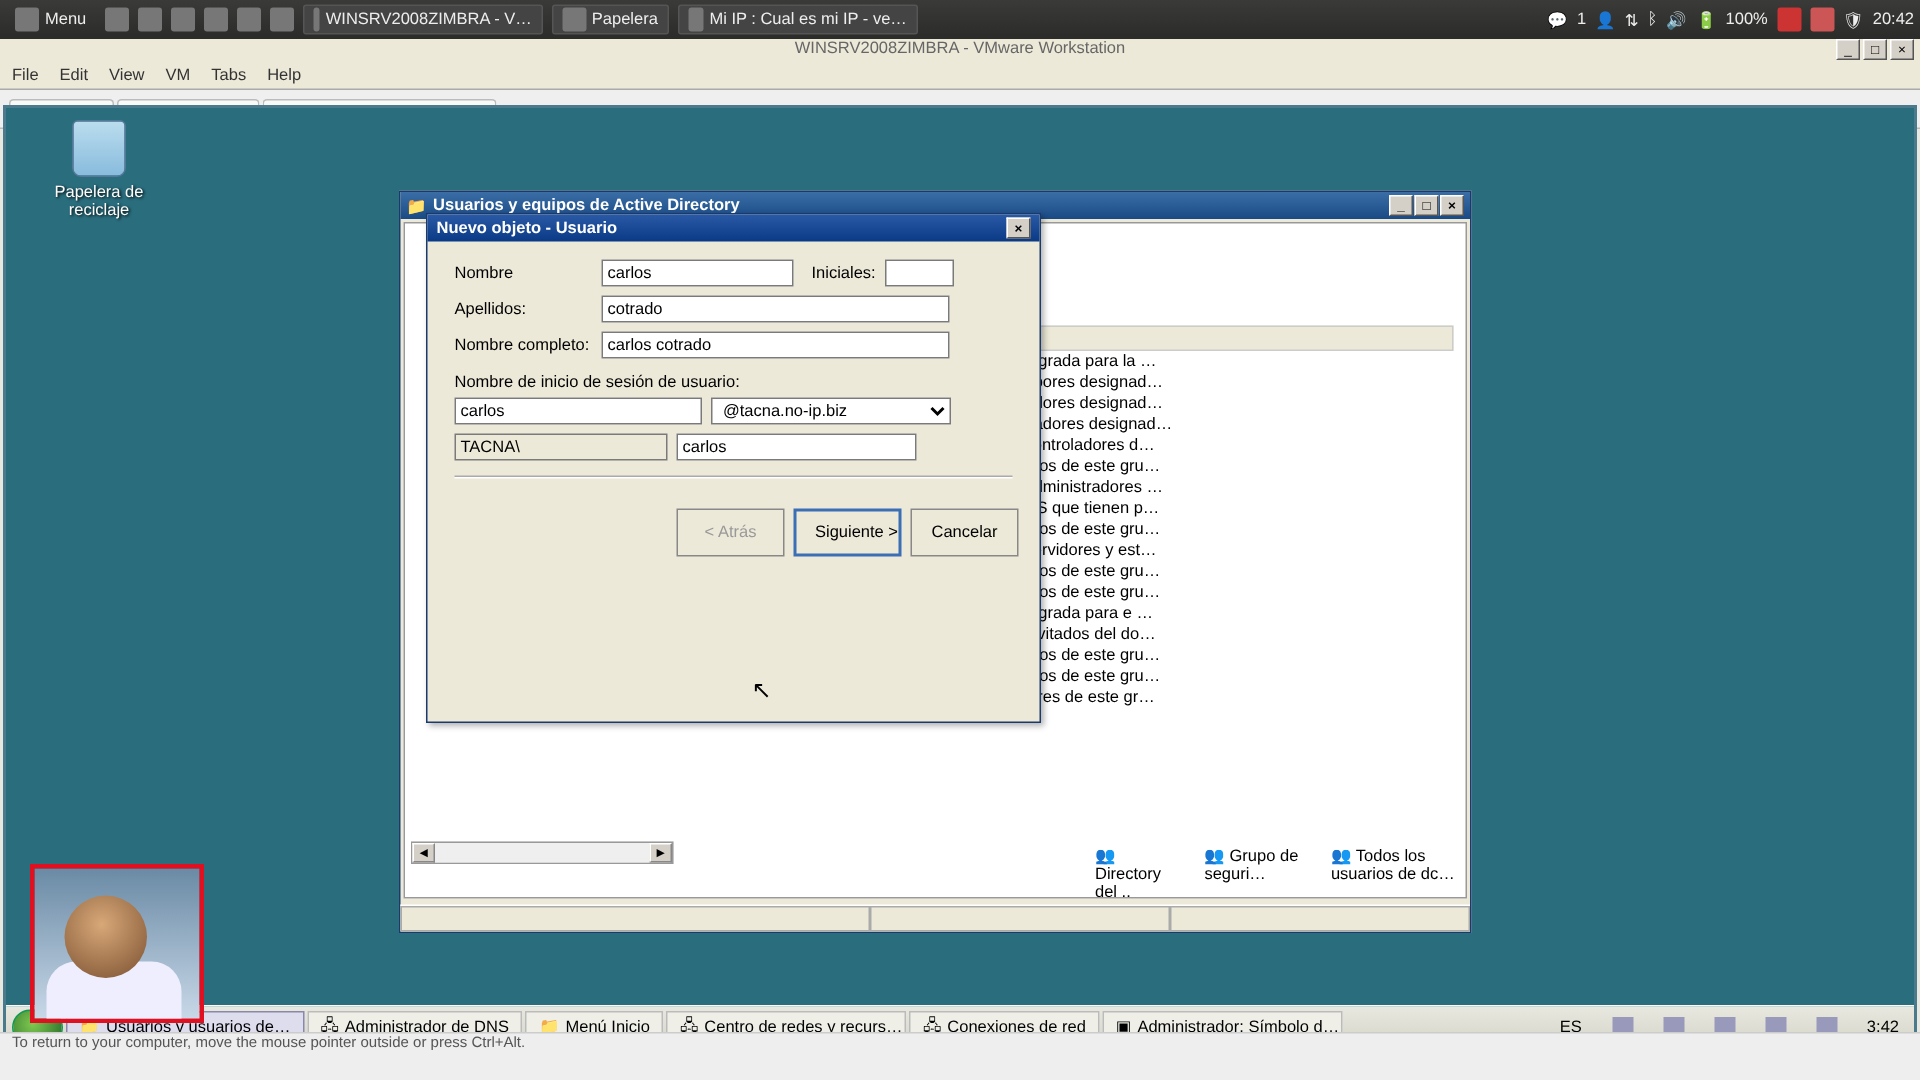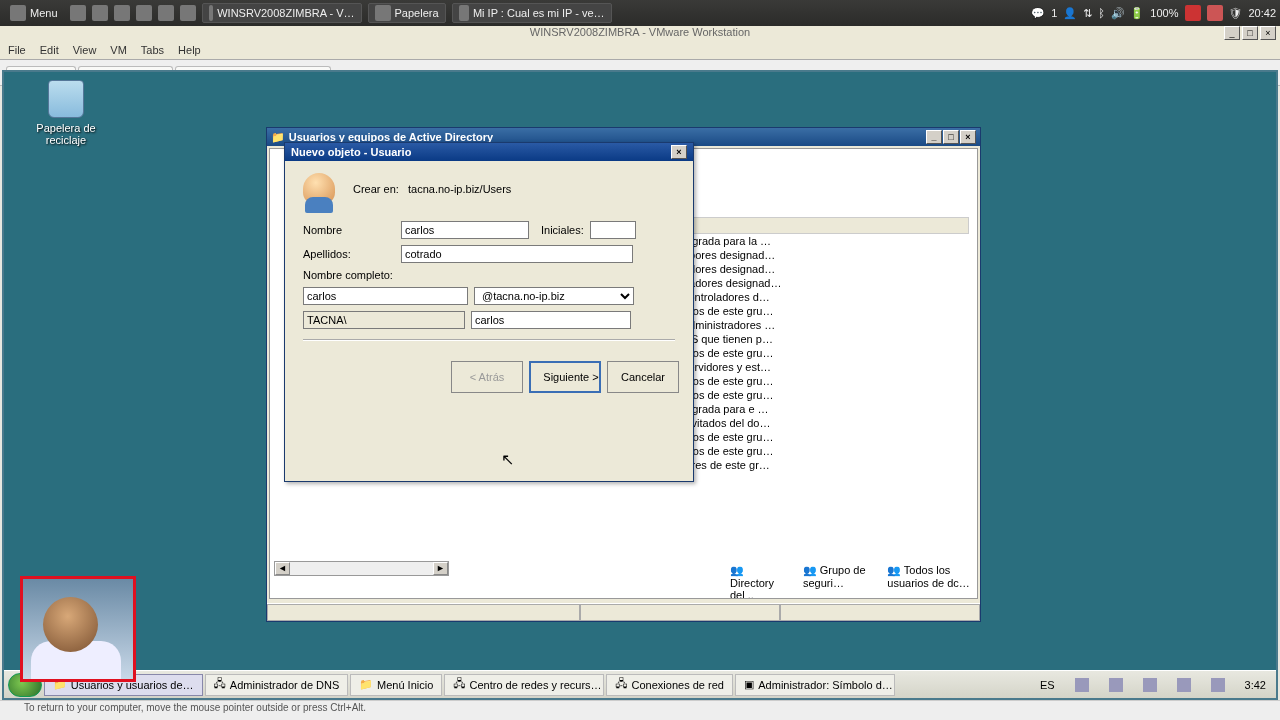--- a/index.html
+++ b/index.html
@@ -70,21 +70,21 @@
 .task-btn.active { background: #dde; border-color: #88a; }
 .tray { margin-left: auto; display: flex; align-items: center; gap: 20px; padding: 0 6px; font-size: 10px; }
 .tray-ico { width: 14px; height: 14px; background: #99b; }
 
 
 .webcam { position: absolute; left: 20px; bottom: 38px; width: 116px; height: 106px; border: 3px solid #e01020; background: linear-gradient(#6a8aa5,#c8d8e8); z-index: 50; }
 .webcam .person { position:absolute; left:20px; top:18px; width:55px; height:55px; background: radial-gradient(circle at 45% 35%, #d8a878, #7a5030); border-radius:50%; }
 .webcam .body { position:absolute; left:8px; bottom:0; width:90px; height:38px; background:#eef; border-radius:20px 20px 0 0; }
 
 
-.host-status { position: absolute; bottom: 0; left: 0; right: 0; height: 20px; background: #eee; border-top: 1px solid #ccc; padding: 1px 24px; font-size: 10px; color: #555; }
+.host-status { position: absolute; bottom: 0; left: 0; right: 0; height: 32px; background: #eee; border-top: 1px solid #ccc; padding: 1px 8px; font-size: 10px; color: #555; }
 
 
 .bg-row { position:absolute; left:460px; top:415px; font-size:10px; color:#000; display:flex; gap:20px; }
 .bg-row span::before { content:'👥 '; }
 
 
 .cursor { position: absolute; left: 497px; top: 378px; z-index: 100; font-size: 16px; color: #000; pointer-events:none; }
 </style>
 </head>
 <body>
@@ -223,46 +223,44 @@
         </div>
     </div>
 
     <div class="dlg">
       <div class="dlg-title">
         <span>Nuevo objeto - Usuario</span>
           <span class="sp"></span>
         <div class="win-btn">×</div>
       </div>
       <div class="dlg-body">
-        <div class="dlg-row" style="margin-bottom:16px">
-          <div class="user-ico"></div>
-          <div style="margin-left:12px"><span>Crear en:</span> &nbsp; <span>tacna.no-ip.biz/Users</span></div>
-        </div>
 
         <div class="dlg-row">
           <label>Nombre</label>
           <input style="width: 128px;" value="carlos">
           <label style="width:auto;margin-left:6px">Iniciales:</label>
           <input style="width: 46px;" value="">
         </div>
         <div class="dlg-row">
           <label>Apellidos:</label>
           <input style="width: 232px;" value="cotrado">
         </div>
         <div class="dlg-row">
           <label>Nombre completo:</label>
-        </div>
-
+          <input style="width: 232px;" value="carlos cotrado">
+        </div>
+
+        <div style="margin-top:10px">Nombre de inicio de sesión de usuario:</div>
         <div class="dlg-row" style="margin-top:4px">
           <input style="width: 165px;" value="carlos">
           <select style="width:160px"><option id="domopt">@tacna.no-ip.biz</option></select>
         </div>
 
         <div class="dlg-row" style="margin-top:4px">
-          <input style="width: 162px; background: rgb(236, 233, 216);" readonly="" value="TACNA\">
+          <input style="width: 142px; background: rgb(236, 233, 216);" readonly="" value="TACNA\">
           <input style="width: 160px;" value="carlos">
         </div>
 
         <div class="dlg-sep"></div>
       </div>
       <div class="dlg-btns">
         <button disabled="">&lt; Atrás</button>
         <button class="primary">Siguiente &gt;</button>
         <button>Cancelar</button>
       </div>

